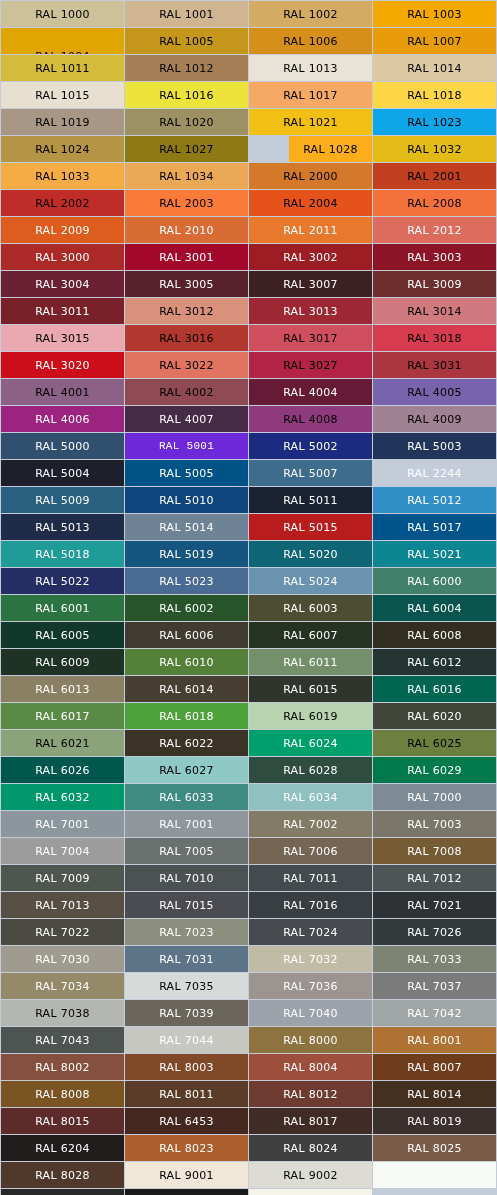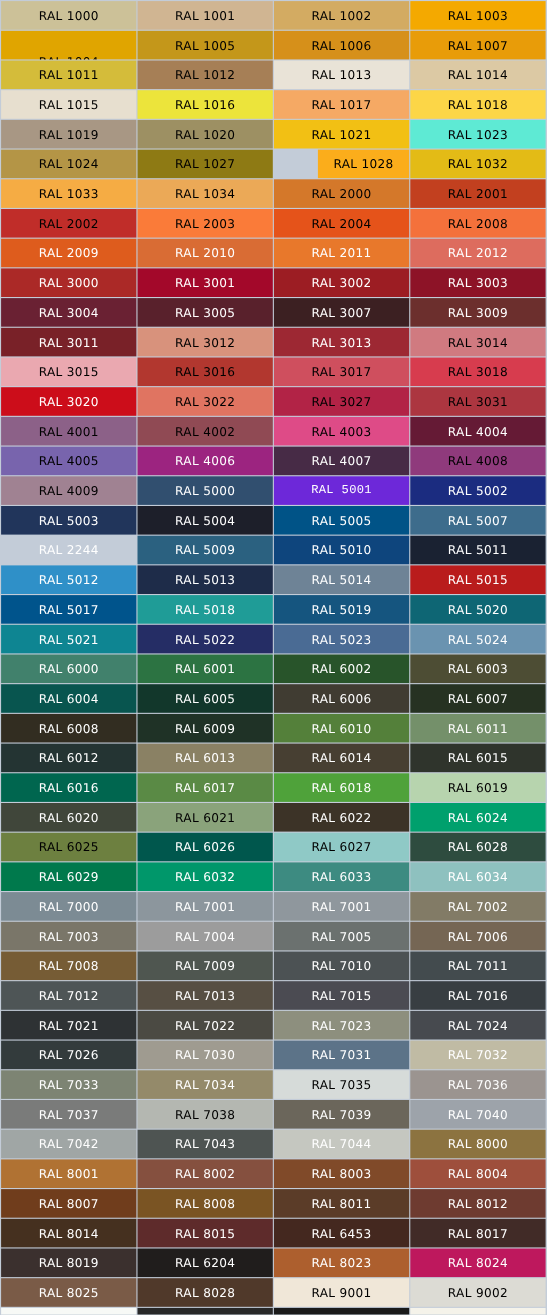--- a/index.html
+++ b/index.html
@@ -96,21 +96,21 @@
     </div>
     <div class="swatch" style="background-color: rgb(168, 151, 132);">
       <span class="lbl" style="color: rgb(0, 0, 0);">RAL 1019</span>
     </div>
     <div class="swatch" style="background-color: rgb(157, 144, 99);">
       <span class="lbl" style="color: rgb(0, 0, 0);">RAL 1020</span>
     </div>
     <div class="swatch" style="background-color: rgb(242, 192, 20);">
       <span class="lbl" style="color: rgb(0, 0, 0);">RAL 1021</span>
     </div>
-    <div class="swatch" style="background-color: #5eead4;">
+    <div class="swatch" style="background-color: #0ea5e9;">
       <span class="lbl" style="color: rgb(0, 0, 0);">RAL 1023</span>
     </div>
     <div class="swatch" style="background-color: rgb(180, 149, 70);">
       <span class="lbl" style="color: rgb(0, 0, 0);">RAL 1024</span>
     </div>
     <div class="swatch" style="background-color: rgb(142, 122, 20);">
       <span class="lbl" style="color: rgb(0, 0, 0);">RAL 1027</span>
     </div>
     <div class="swatch" style="background-color: rgb(251, 173, 27); margin-left: 40px;">
       <span class="lbl" style="color: rgb(0, 0, 0);">RAL 1028</span>
@@ -213,23 +213,20 @@
     </div>
     <div class="swatch" style="background-color: rgb(172, 54, 64);">
       <span class="lbl" style="color: rgb(0, 0, 0);">RAL 3031</span>
     </div>
     <div class="swatch" style="background-color: rgb(140, 97, 136);">
       <span class="lbl" style="color: rgb(0, 0, 0);">RAL 4001</span>
     </div>
     <div class="swatch" style="background-color: rgb(144, 74, 84);">
       <span class="lbl" style="color: rgb(0, 0, 0);">RAL 4002</span>
     </div>
-    <div class="swatch" style="background-color: rgb(222, 75, 135);">
-      <span class="lbl" style="color: rgb(0, 0, 0);">RAL 4003</span>
-    </div>
     <div class="swatch" style="background-color: rgb(101, 26, 53);">
       <span class="lbl" style="color: rgb(255, 255, 255);">RAL 4004</span>
     </div>
     <div class="swatch" style="background-color: rgb(120, 100, 173);">
       <span class="lbl" style="color: rgb(0, 0, 0);">RAL 4005</span>
     </div>
     <div class="swatch" style="background-color: rgb(156, 36, 128);">
       <span class="lbl" style="color: rgb(255, 255, 255);">RAL 4006</span>
     </div>
     <div class="swatch" style="background-color: rgb(71, 43, 70);">
@@ -552,21 +549,21 @@
     </div>
     <div class="swatch" style="background-color: rgb(59, 48, 46);">
       <span class="lbl" style="color: rgb(255, 255, 255);">RAL 8019</span>
     </div>
     <div class="swatch" style="background-color: rgb(32, 29, 28);">
       <span class="lbl" style="color: rgb(255, 255, 255);">RAL 6204</span>
     </div>
     <div class="swatch" style="background-color: rgb(173, 95, 46);">
       <span class="lbl" style="color: rgb(255, 255, 255);">RAL 8023</span>
     </div>
-    <div class="swatch" style="background-color: #be185d;">
+    <div class="swatch" style="background-color: #404040;">
       <span class="lbl" style="color: rgb(255, 255, 255);">RAL 8024</span>
     </div>
     <div class="swatch" style="background-color: rgb(122, 91, 71);">
       <span class="lbl" style="color: rgb(255, 255, 255);">RAL 8025</span>
     </div>
     <div class="swatch" style="background-color: rgb(80, 57, 42);">
       <span class="lbl" style="color: rgb(255, 255, 255);">RAL 8028</span>
     </div>
     <div class="swatch" style="background-color: rgb(240, 231, 216);">
       <span class="lbl" style="color: rgb(0, 0, 0);">RAL 9001</span>

